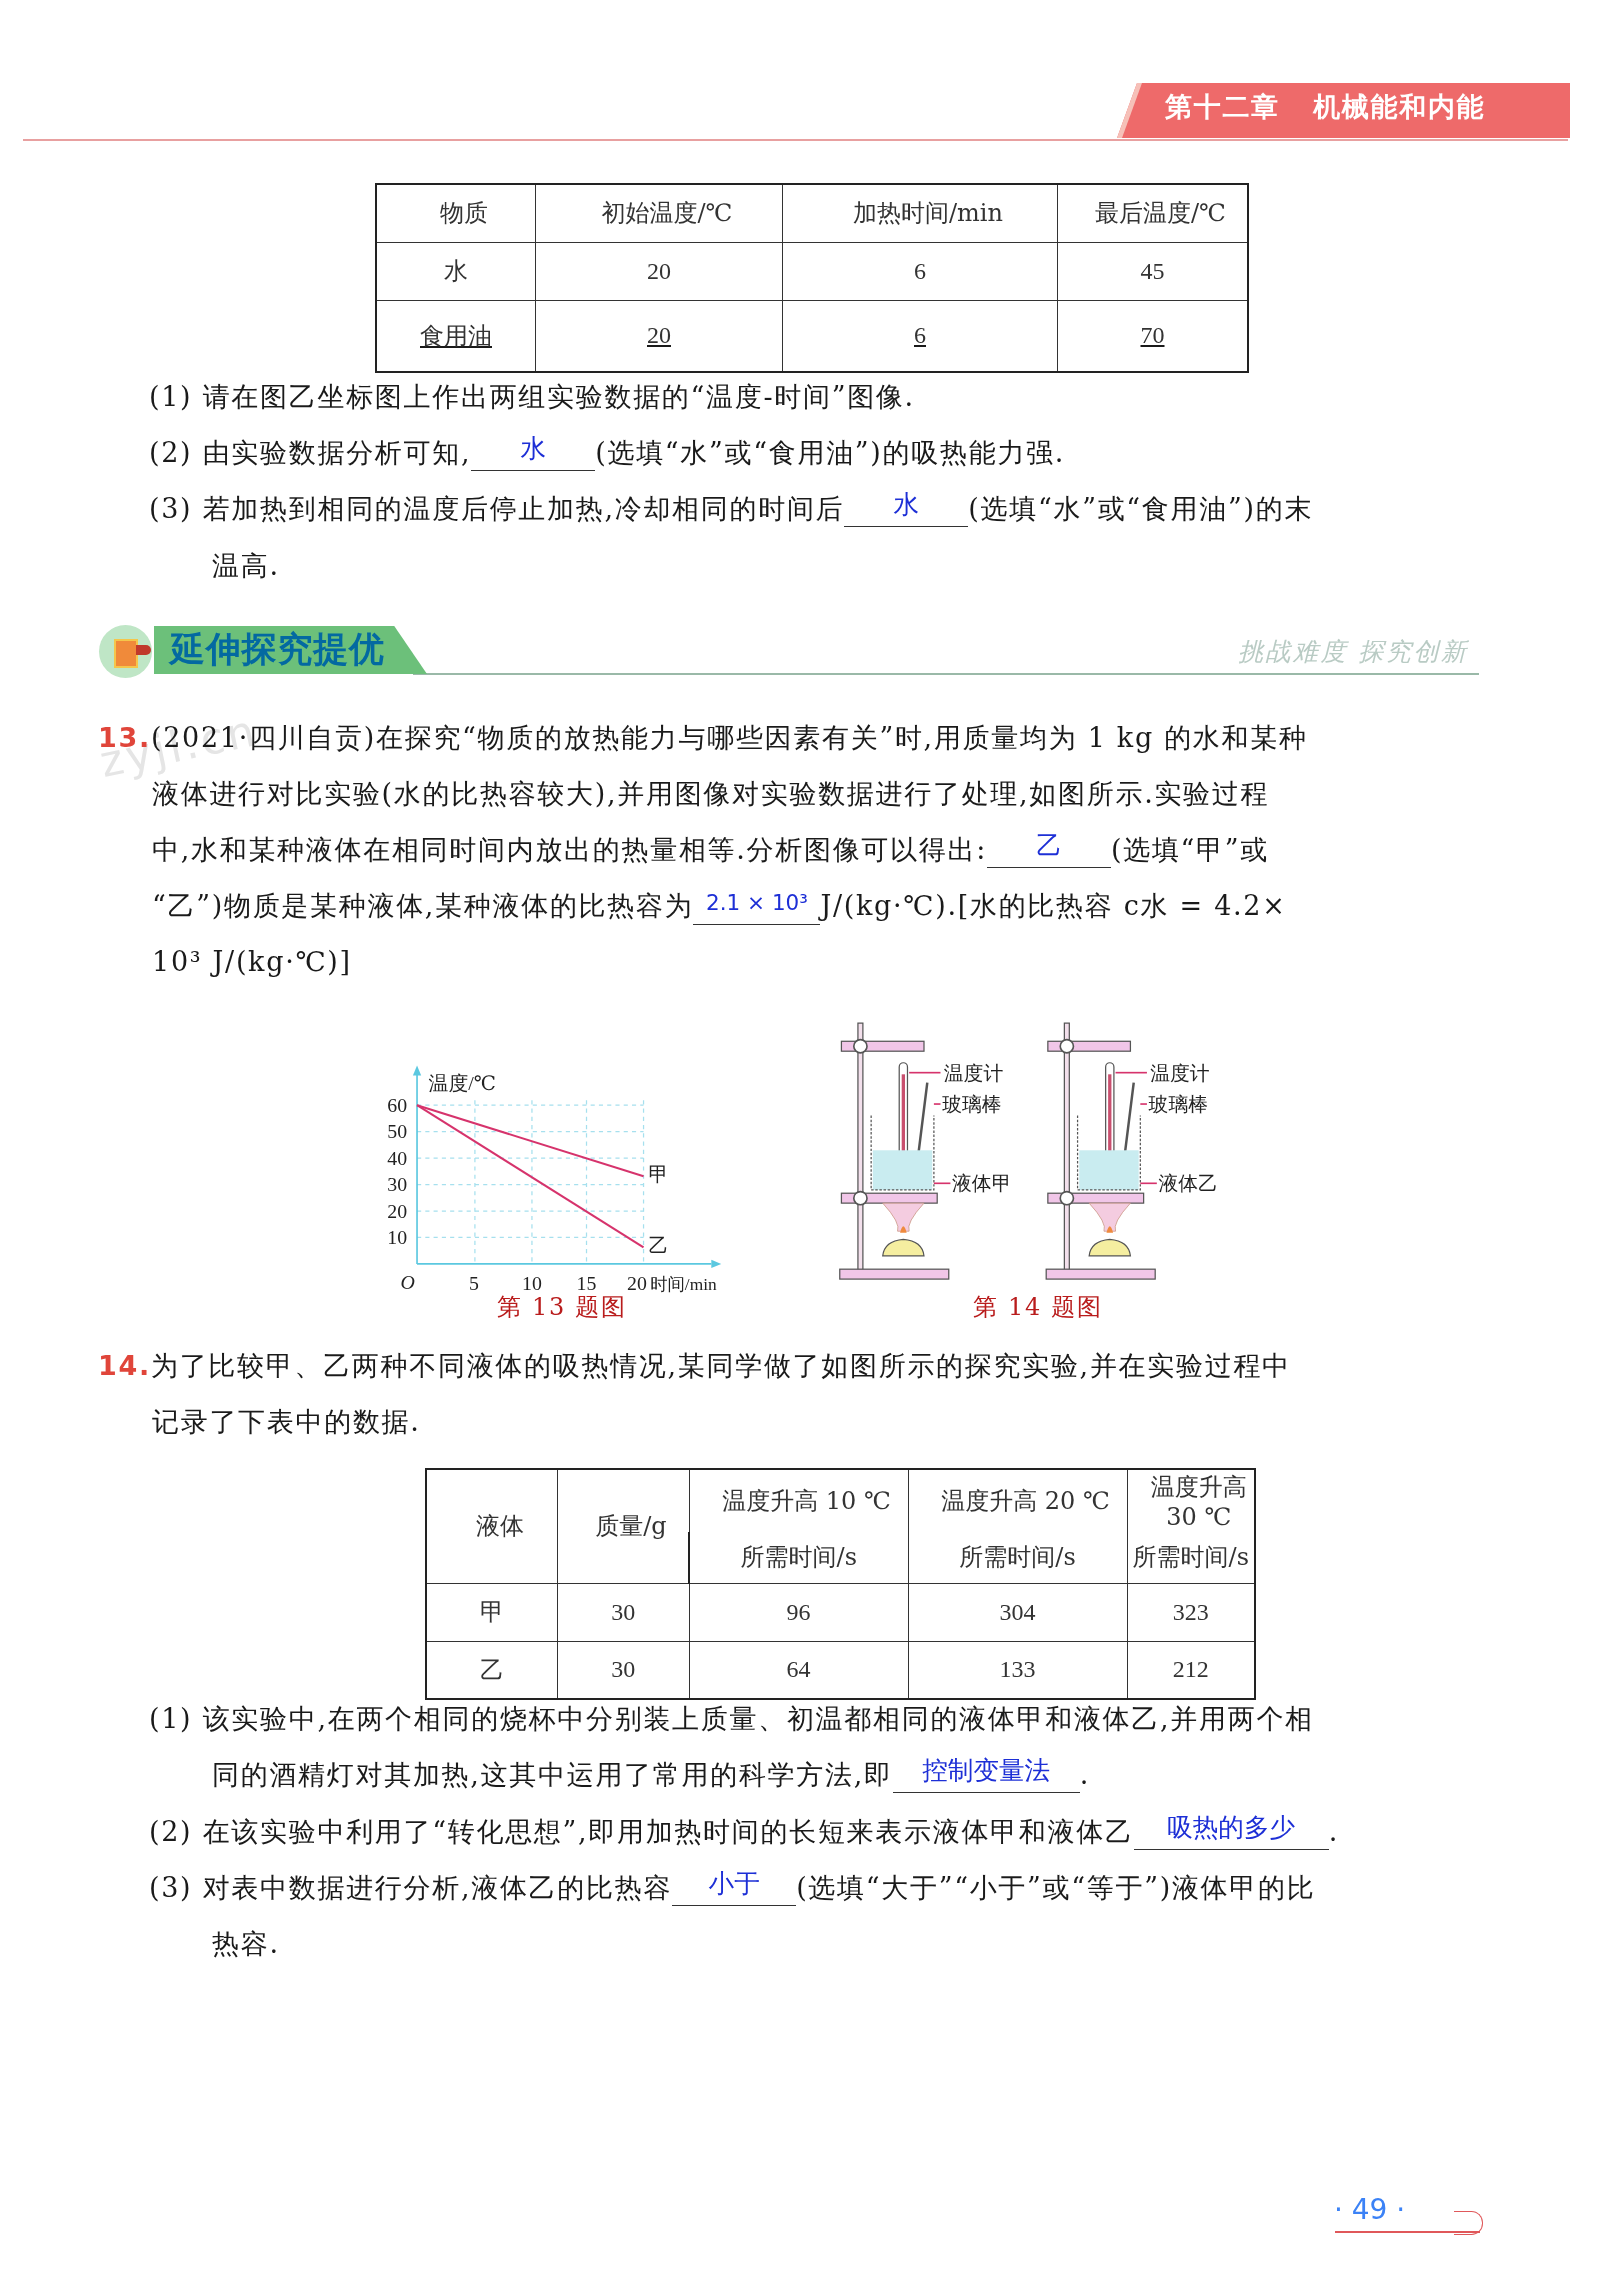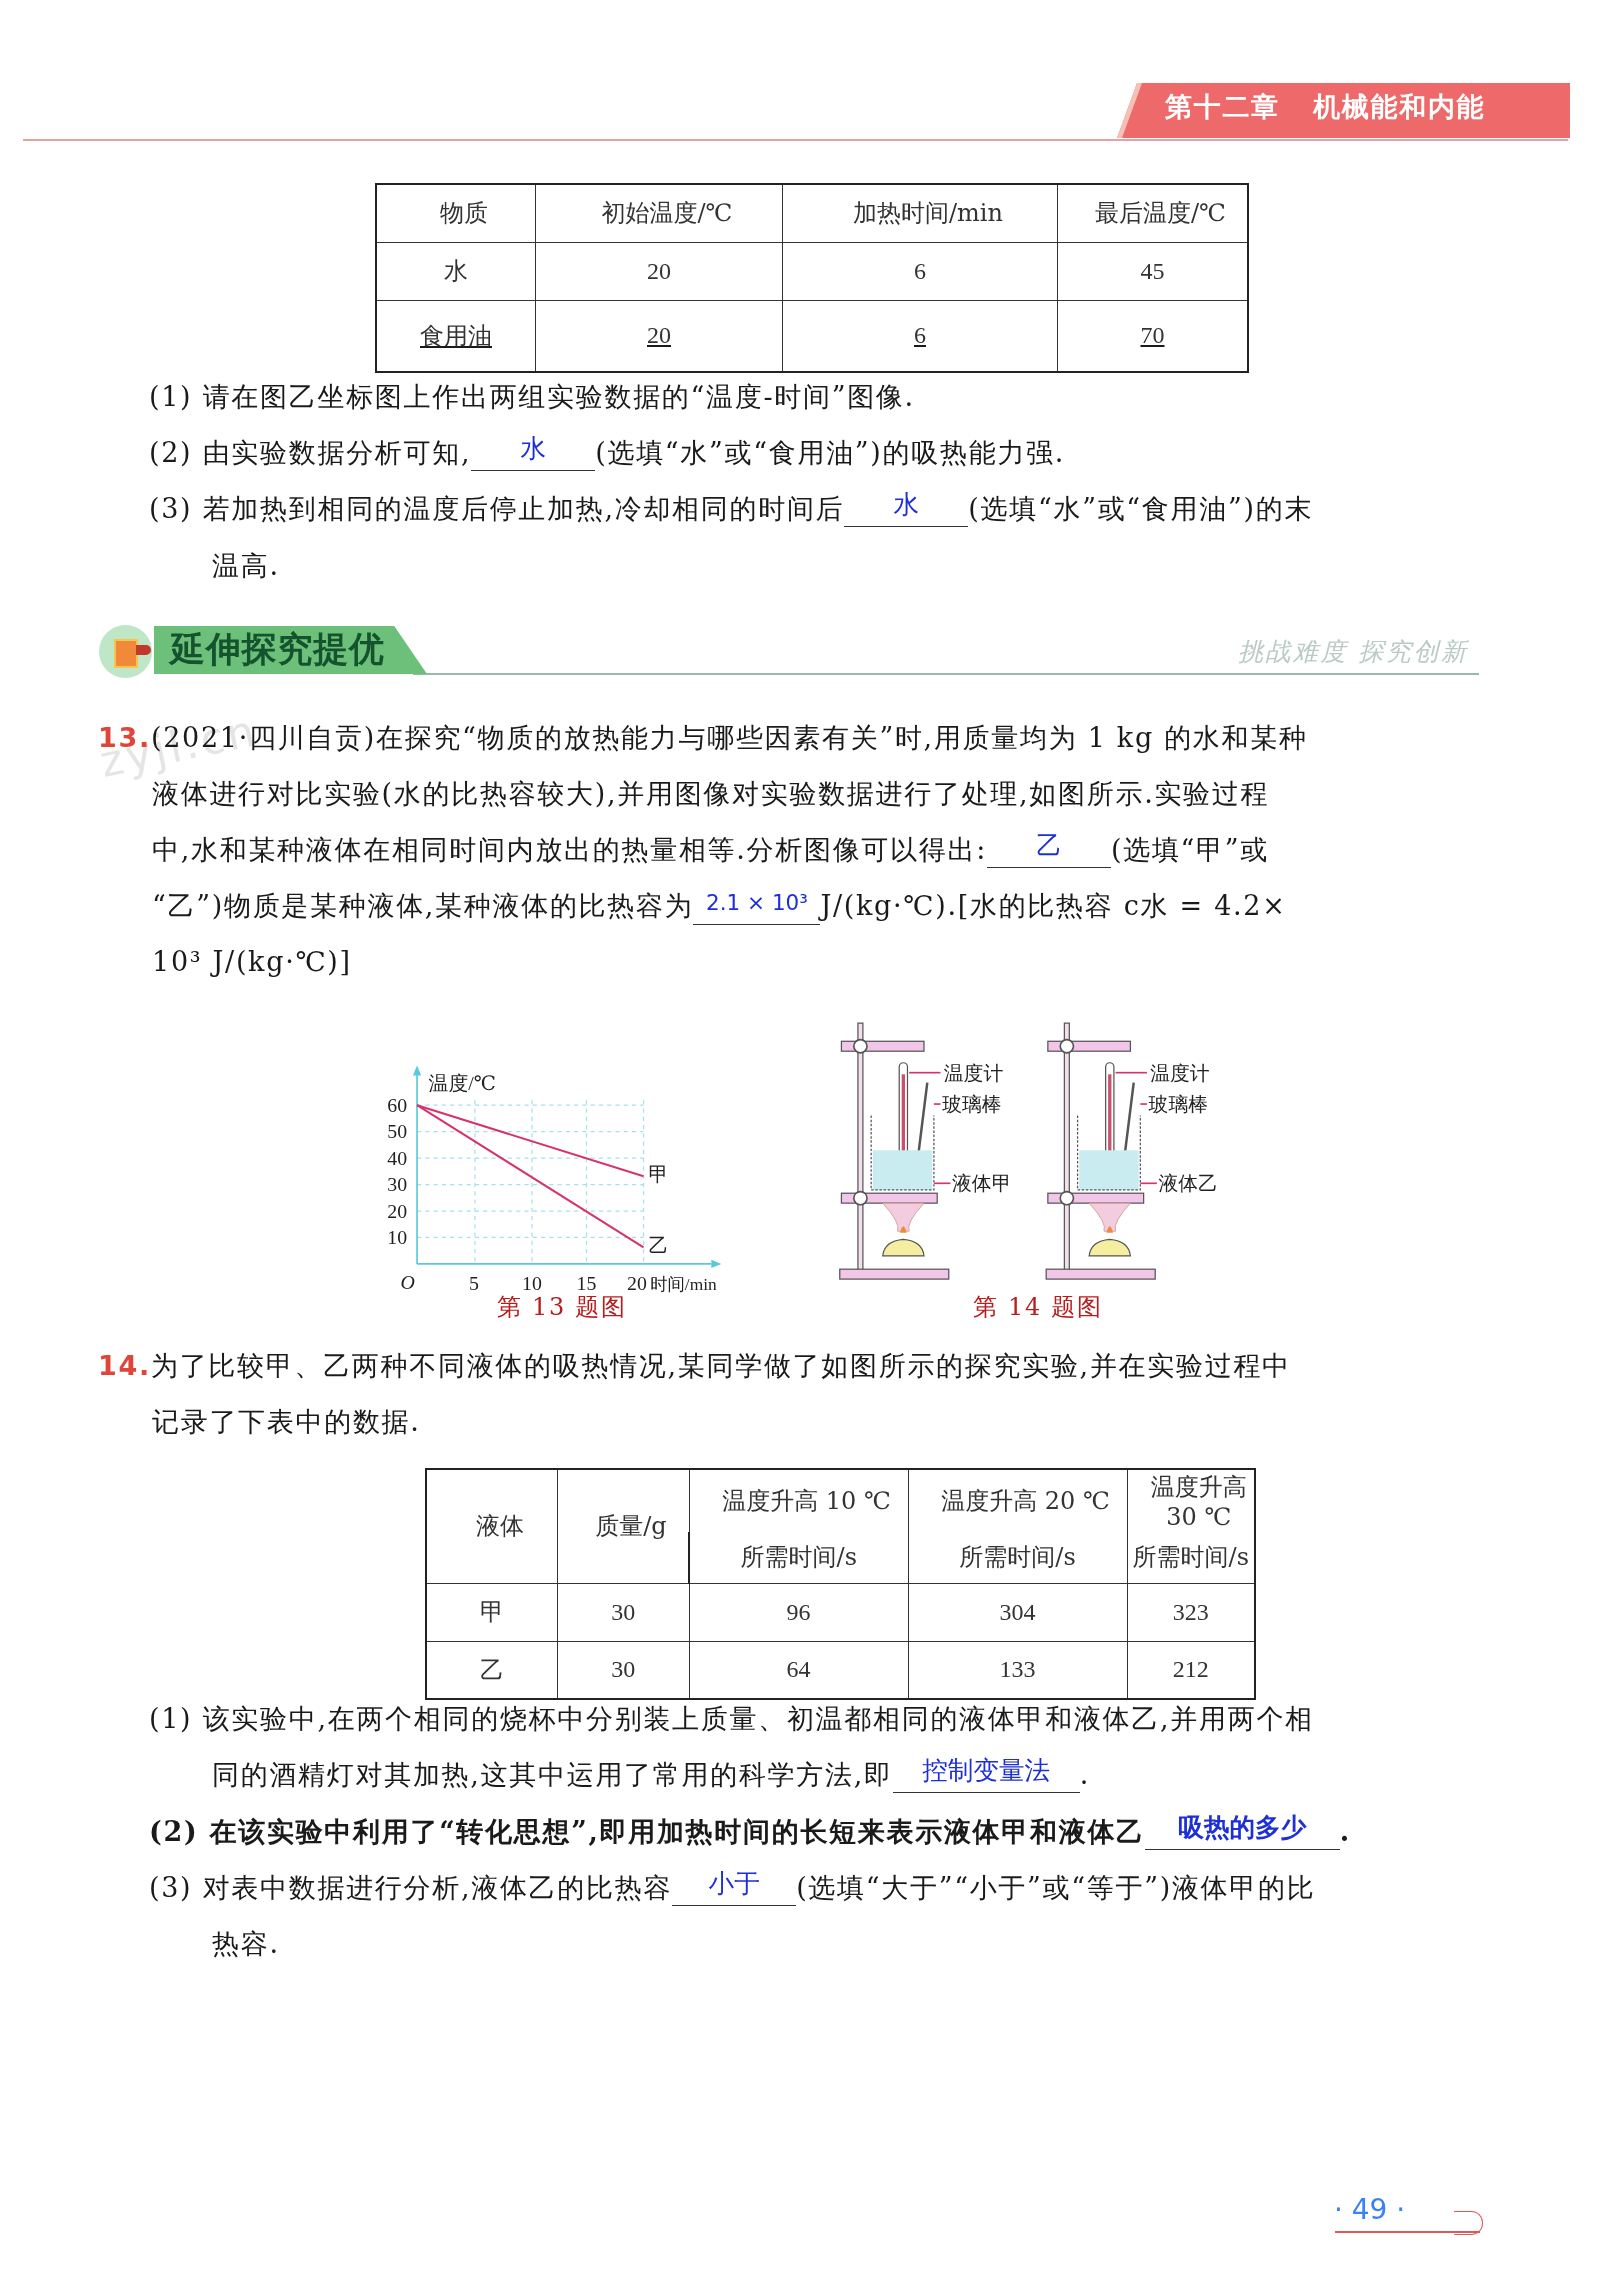--- a/index.html
+++ b/index.html
@@ -30,21 +30,21 @@
          position:relative; top:-5px; letter-spacing:0; }
   .qnum { color:#e0453a; font-family:"DejaVu Sans","Liberation Sans",sans-serif; font-weight:bold; }
 
   
   .sec-circle { left:99px; top:625px; width:53px; height:53px; border-radius:50%; background:#bfe6c6; }
   .sec-icon { left:114px; top:639px; width:20px; height:25px; background:#f08a3a; border:2.5px solid #f5c64a; }
   .sec-arrow { left:136px; top:645px; width:15px; height:10px; background:#c0392b; border-radius:0 6.6px 6.6px 0; }
   .sec-bar { left:154px; top:626px; width:273px; height:48px; background:#6cc07a;
              clip-path:polygon(0 0,88% 0,100% 100%,0 100%); }
   .sec-title { left:170px; top:626px; font-family:"DejaVu Sans","Liberation Sans",sans-serif;
-               font-size:35px; font-weight:bold; color:#14532d; letter-spacing:0.8px; }
+               font-size:35px; font-weight:bold; color:#0369a1; letter-spacing:0.8px; }
   .sec-line { left:413px; top:673px; width:1066px; height:1.7px; background:#9ab9a8; }
   .sec-tagline { left:1238px; top:635px; font-size:25px; color:#b9cbc4; letter-spacing:2.5px; font-style:italic; }
 
   .watermark { left:99px; top:721px; font-family:"DejaVu Sans",sans-serif; font-size:43px; color:#e5e5e5;
                transform:rotate(-12deg); letter-spacing:3.3px; }
 
   .caption { font-size:24px; color:#b91c1c; position:absolute; letter-spacing:1.7px; }
   .pagenum { left:1334px; top:2193px; font-family:"DejaVu Sans","Liberation Sans",sans-serif; font-size:28px; color:#3b82f6; white-space:pre; }
   .page-underline { left:1335px; top:2231px; width:145px; height:1.7px; background:#e0585a; }
   .page-hook { left:1454px; top:2211px; width:28px; height:21.5px; border:1.7px solid #e0585a; border-left:none; border-radius:0 11.6px 11.6px 0; }
@@ -235,21 +235,21 @@
     <td class="num">133</td>
     <td class="num">212</td>
   </tr>
 </tbody>
   </table>
 
 <div class="line" style="left:149px; top:1702px;">(1) 该实验中,在两个相同的烧杯中分别装上质量、初温都相同的液体甲和液体乙,并用两个相</div>
 <div class="line" style="left:212px; top:1758px;">
   <span>同的酒精灯对其加热,这其中运用了常用的科学方法,即</span><span class="blank" style="width:187px;"><span class="ans">控制变量法</span></span><span>.</span>
 </div>
-<div class="line" style="left:149px; top:1815px;font-weight:bold;">
+<div class="line" style="left:149px; top:1815px;">
   <span>(2) 在该实验中利用了“转化思想”,即用加热时间的长短来表示液体甲和液体乙</span><span class="blank" style="width:195px;"><span class="ans">吸热的多少</span></span><span>.</span>
 </div>
 <div class="line" style="left:149px; top:1871px;">
   <span>(3) 对表中数据进行分析,液体乙的比热容</span><span class="blank" style="width:124px;"><span class="ans">小于</span></span><span>(选填“大于”“小于”或“等于”)液体甲的比</span>
 </div>
 <div class="line" style="left:212px; top:1927px;">热容.</div>
 
 <div class="abs pagenum">· 49 ·</div>
 <div class="abs page-underline"></div>
 <div class="abs page-hook"></div>

